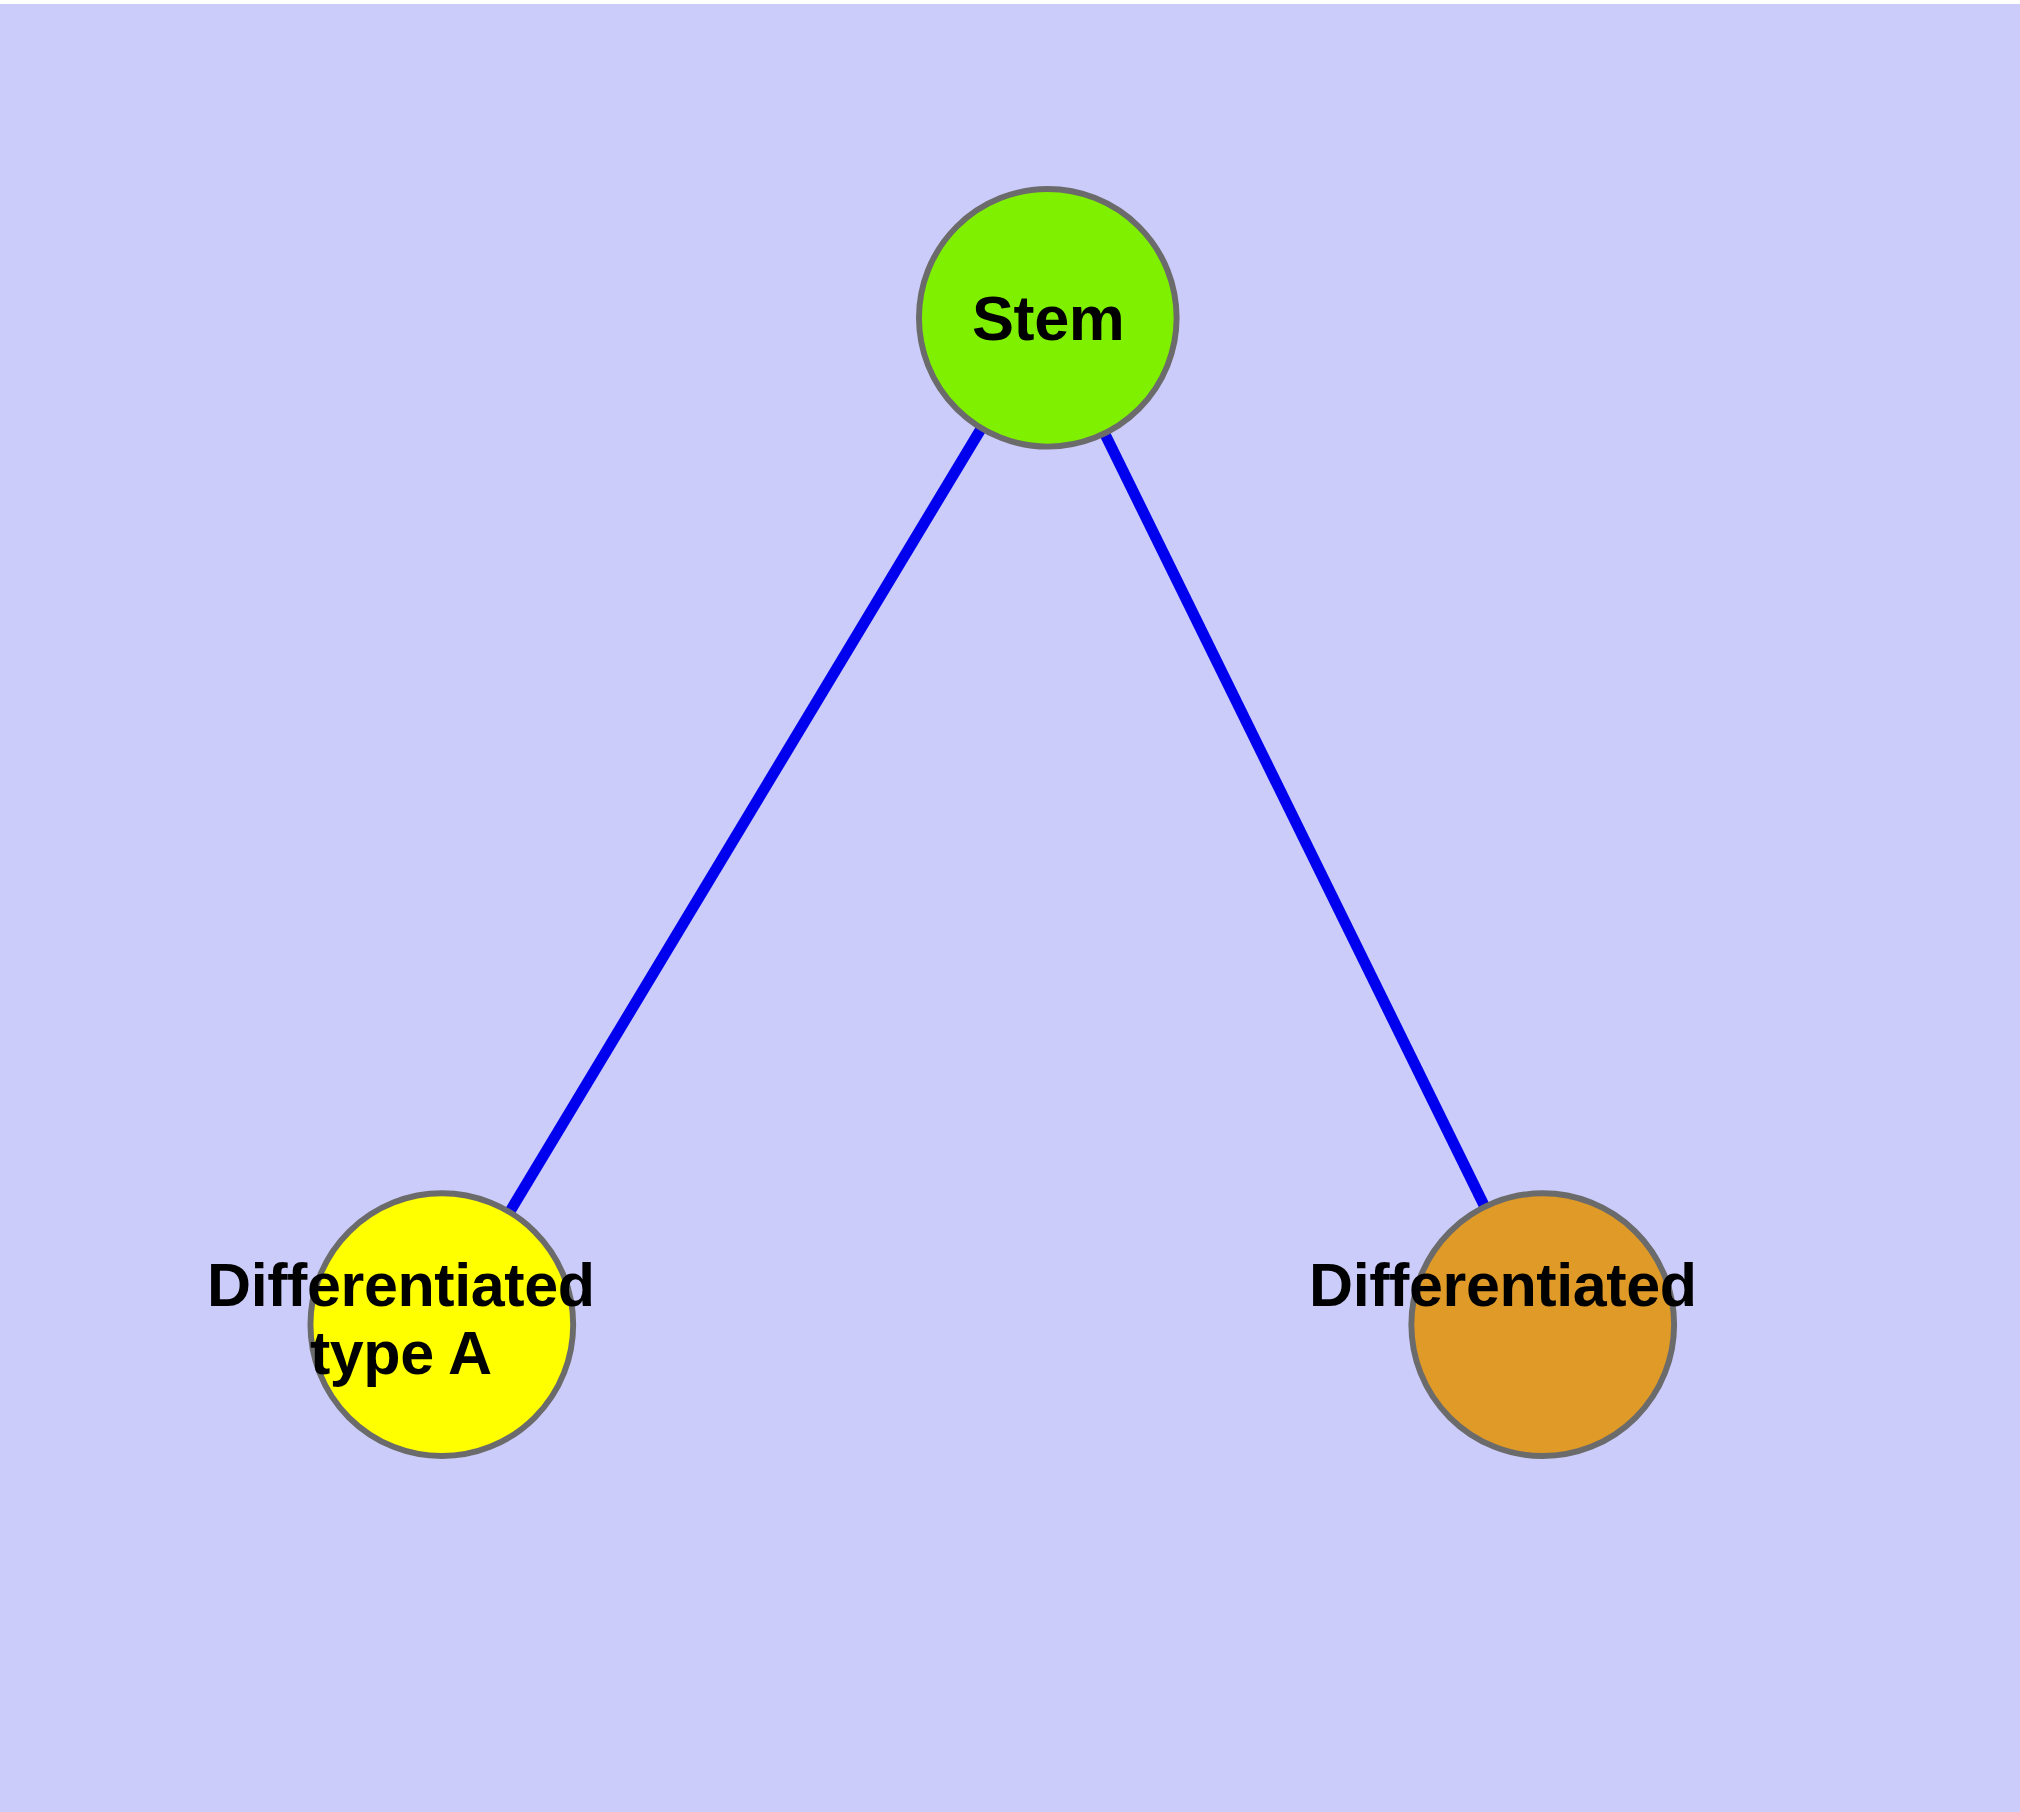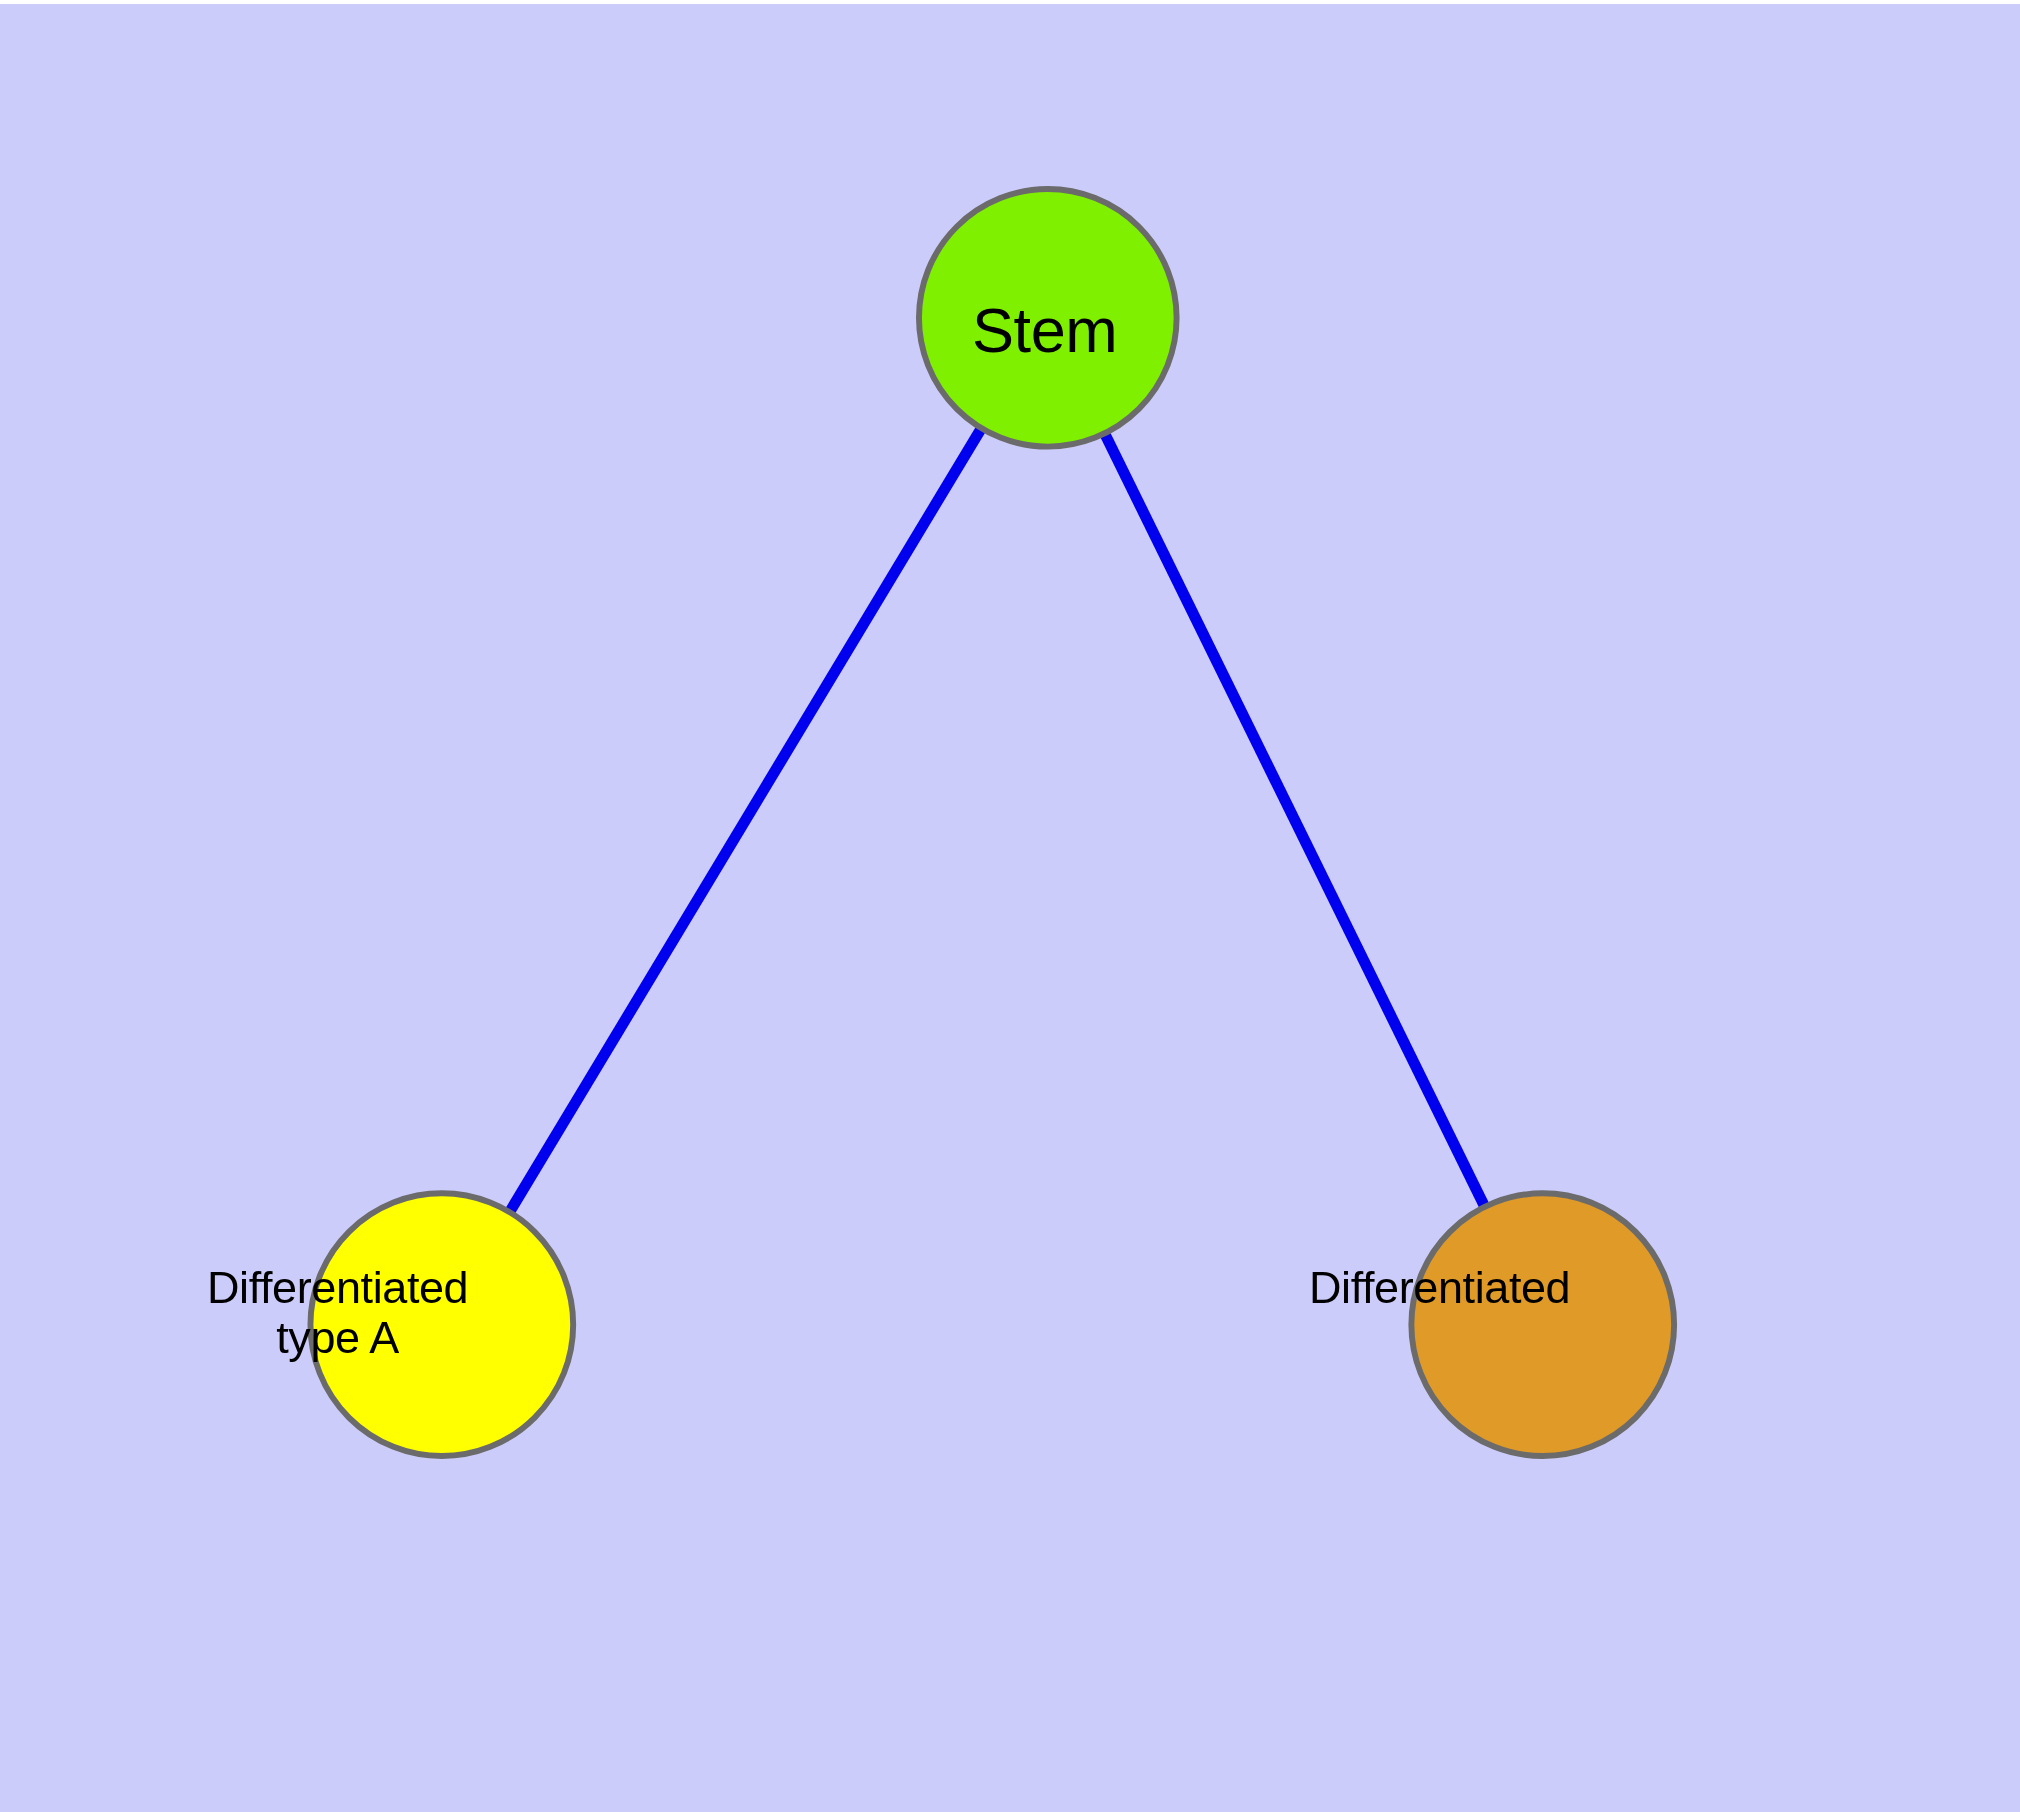--- a/index.html
+++ b/index.html
@@ -26,33 +26,32 @@
   #graph-svg {
     position: absolute;
     left: 0;
     top: 0;
     width: 2021px;
     height: 1812px;
   }
   .node-label {
     position: absolute;
     color: #000000;
-    font-weight: normal;
+    font-weight: bold;
     text-align: center;
     line-height: 1.12;
     white-space: pre;
     pointer-events: none;
     letter-spacing: -0.4px;
-    margin-top: 12px;
   }
   .label-root {
     font-size: 63px;
   }
   .label-leaf {
-    font-size: 45px;
+    font-size: 61px;
     text-align: center;
   }
 </style>
 </head>
 <body>
 
 <div id="canvas">
 
   <div id="plot-bg"></div>
 

